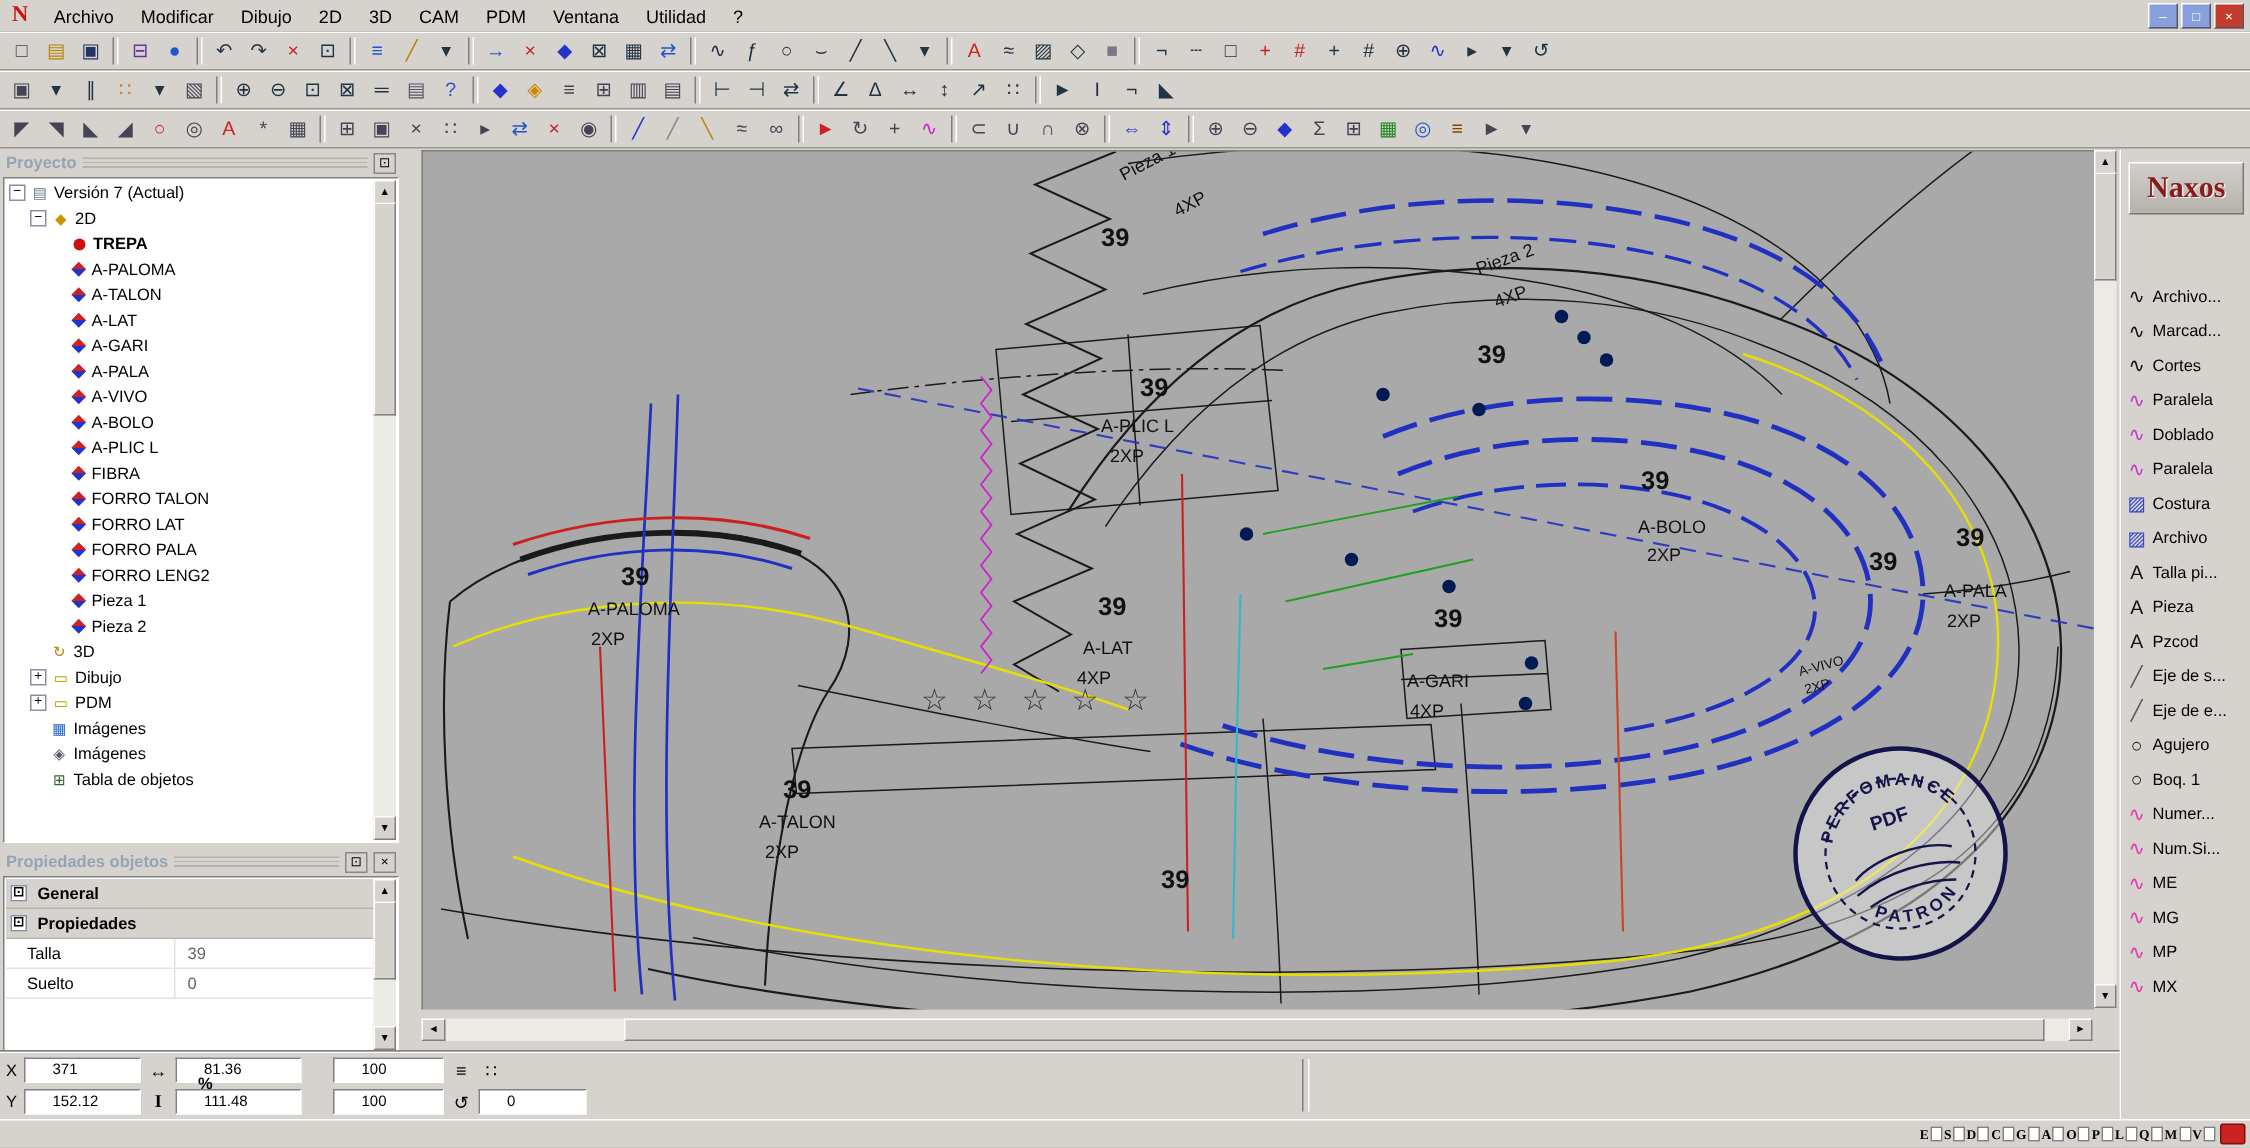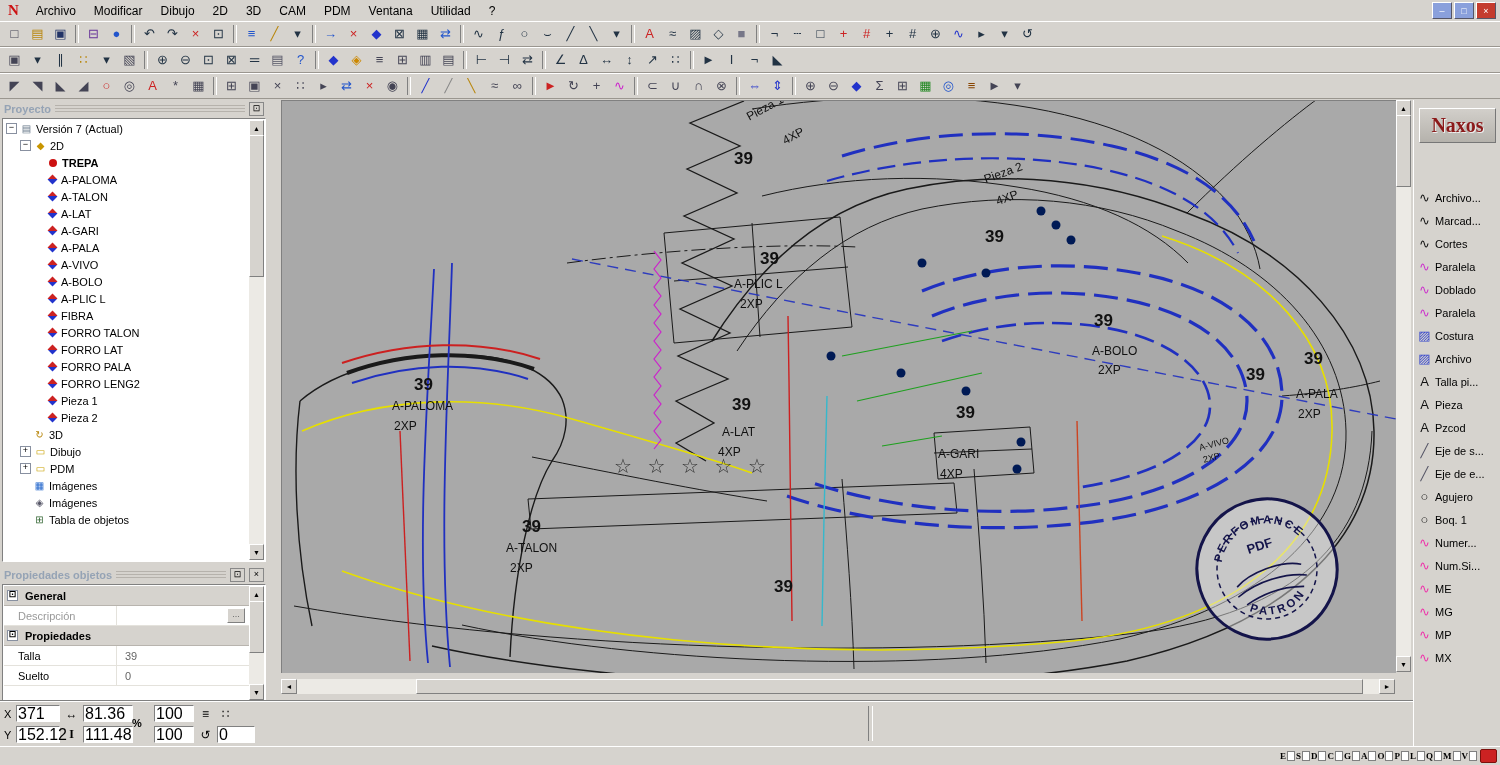--- a/index.html
+++ b/index.html
@@ -65,21 +65,21 @@
   #logo{margin:8px 5px 0 5px;height:33px;display:flex;align-items:center;justify-content:center;font-family:"Liberation Serif",serif;font-weight:bold;font-size:20px;color:#8b1a1a;background:linear-gradient(180deg,#d2cfca,#b5b2ac);border:1px solid;border-color:#fff #777 #777 #fff;text-shadow:1px 1px 0 #eee}
   #rtool-list{margin-top:43px}
   .rtool{height:23px;display:flex;align-items:center;padding-left:3px;gap:3px}
   .rticon{width:15px;font-size:13px;text-align:center;flex:none}
   .rtlabel{font-size:11px;white-space:nowrap}
 
   
   #statusbar{position:absolute;left:0;top:700px;width:1413px;height:46px;background:#d6d3ce;border-top:1px solid #808080;box-shadow:inset 0 1px 0 #fff;padding-top:2px;box-sizing:border-box}
   .srow{display:flex;align-items:center;gap:3px;height:21px;padding-left:4px}
   .slab{width:9px;font-size:11px}
-  .sfield{background:#fff;border:1px solid;border-color:#808080 #fff #fff #808080;height:15px;font-size:16px;padding:0 1px;display:flex;align-items:center;box-sizing:content-box}
+  .sfield{background:#fff;border:1px solid;border-color:#808080 #fff #fff #808080;height:15px;font-size:10px;padding:0 18px;display:flex;align-items:center;box-sizing:content-box}
   .w46{width:40px}.w52{width:46px}.w42{width:36px}.w40{width:34px}
   .sico{width:17px;text-align:center;font-size:12px}
   .sico.serif{font-family:"Liberation Serif",serif;font-weight:bold}
   .sgap{width:15px}
   #spct{position:absolute;left:132px;top:16px;font-size:11px;font-weight:bold}
   #sdivider{position:absolute;left:868px;top:5px;bottom:5px;width:3px;border-left:1px solid #808080;border-right:1px solid #fff}
 
   
   #bottomstrip{position:absolute;left:0;top:746px;width:1500px;height:19px;background:#d6d3ce;border-top:1px solid #fff}
   #modesbar{position:absolute;right:3px;top:2px;display:flex;align-items:center}
@@ -392,27 +392,20 @@
     <span class="ptitle">Propiedades objetos</span>
     <span class="plines"></span>
     <span class="pbtn">⊡</span>
     <span class="pbtn">×</span>
   </div>
   <div id="props" class="sunken">
     <div id="props-rows">
       <div class="prow sect">
         <span class="tbox">⊡</span>
         <span>General</span>
-      </div>
-      <div class="prow">
-        <span class="plabel dim">Descripción</span>
-        <span class="pval">
-          <span></span>
-          <span class="dotsbtn">...</span>
-        </span>
       </div>
       <div class="prow sect">
         <span class="tbox">⊡</span>
         <span>Propiedades</span>
       </div>
       <div class="prow">
         <span class="plabel">Talla</span>
         <span class="pval">39</span>
       </div>
       <div class="prow">

